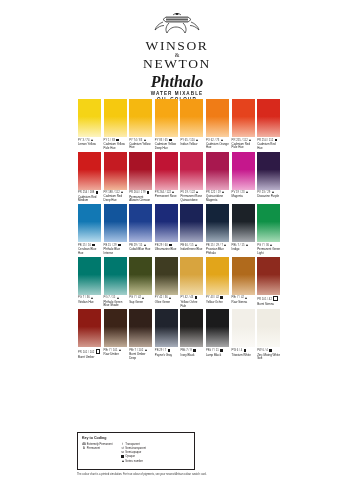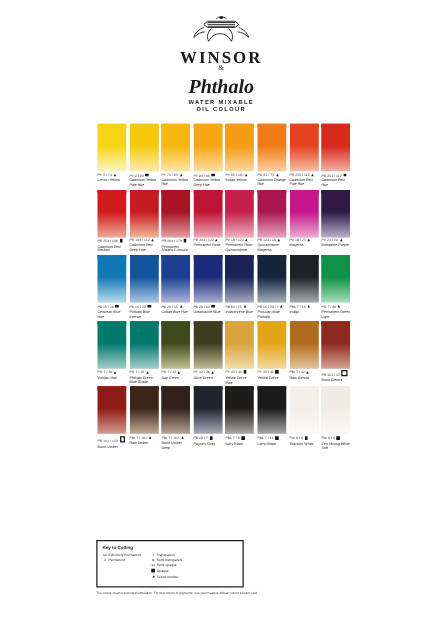--- a/index.html
+++ b/index.html
@@ -9,21 +9,21 @@
     color:#231f20;overflow:hidden;position:relative;
   }
   .sheet{position:absolute;left:0;top:0;width:354px;height:500px;}
 
   
   .logo{position:absolute;left:0;top:12px;width:354px;text-align:center;}
   .crest{display:block;margin:0 auto 2px;width:56px;height:26px;}
   .brand1,.brand2{
     font-family:"Liberation Serif", serif;
     font-size:13.5px;letter-spacing:1.6px;line-height:12px;
-    font-weight:700;color:#1a1a1a;
+    font-weight:400;color:#1a1a1a;
   }
   .amp{font-family:"Liberation Serif",serif;font-size:6px;line-height:6px;display:block;}
   .artisan{
     font-family:"Liberation Serif", serif;font-style:italic;font-weight:700;
     font-size:16px;line-height:18px;margin-top:3px;color:#1a1a1a;
   }
   .sub1,.sub2{
     font-size:4.6px;letter-spacing:1.1px;line-height:5.6px;font-weight:700;color:#1a1a1a;
   }
 
@@ -80,20 +80,21 @@
         <path d="M34 12 h44 M34 15 h44 M34 18 h44"></path>
         <path d="M28 20 c-8 3 -14 9 -16 16 c6 -6 12 -9 18 -9"></path>
         <path d="M84 20 c8 3 14 9 16 16 c-6 -6 -12 -9 -18 -9"></path>
         <path d="M40 22 c-6 6 -8 14 -4 20 c4 -8 10 -12 18 -12 c8 0 14 4 18 12 c4 -6 2 -14 -4 -20"></path>
         <path d="M48 6 c4 -4 12 -4 16 0"></path>
       </g>
       <ellipse cx="56" cy="4" rx="3" ry="2.2" fill="#1a1a1a"></ellipse>
     </svg>
     <div class="brand1">WINSOR</div>
     <span class="amp">&amp;</span>
+    <div class="brand2">NEWTON</div>
     <div class="artisan">Phthalo</div>
     <div class="sub1">WATER MIXABLE</div>
     <div class="sub2">OIL COLOUR</div>
   </div>
 
   <div class="grid" id="grid">
       <div class="cell" style="left: 78px; top: 99px;">
         <div class="chip">
           <div class="grad" style="background: linear-gradient(rgb(245, 212, 22) 0%, rgb(245, 212, 22) 46%, rgb(253, 244, 192) 100%);"></div>
           <div class="strip" style="background: rgb(245, 212, 22);"></div>

